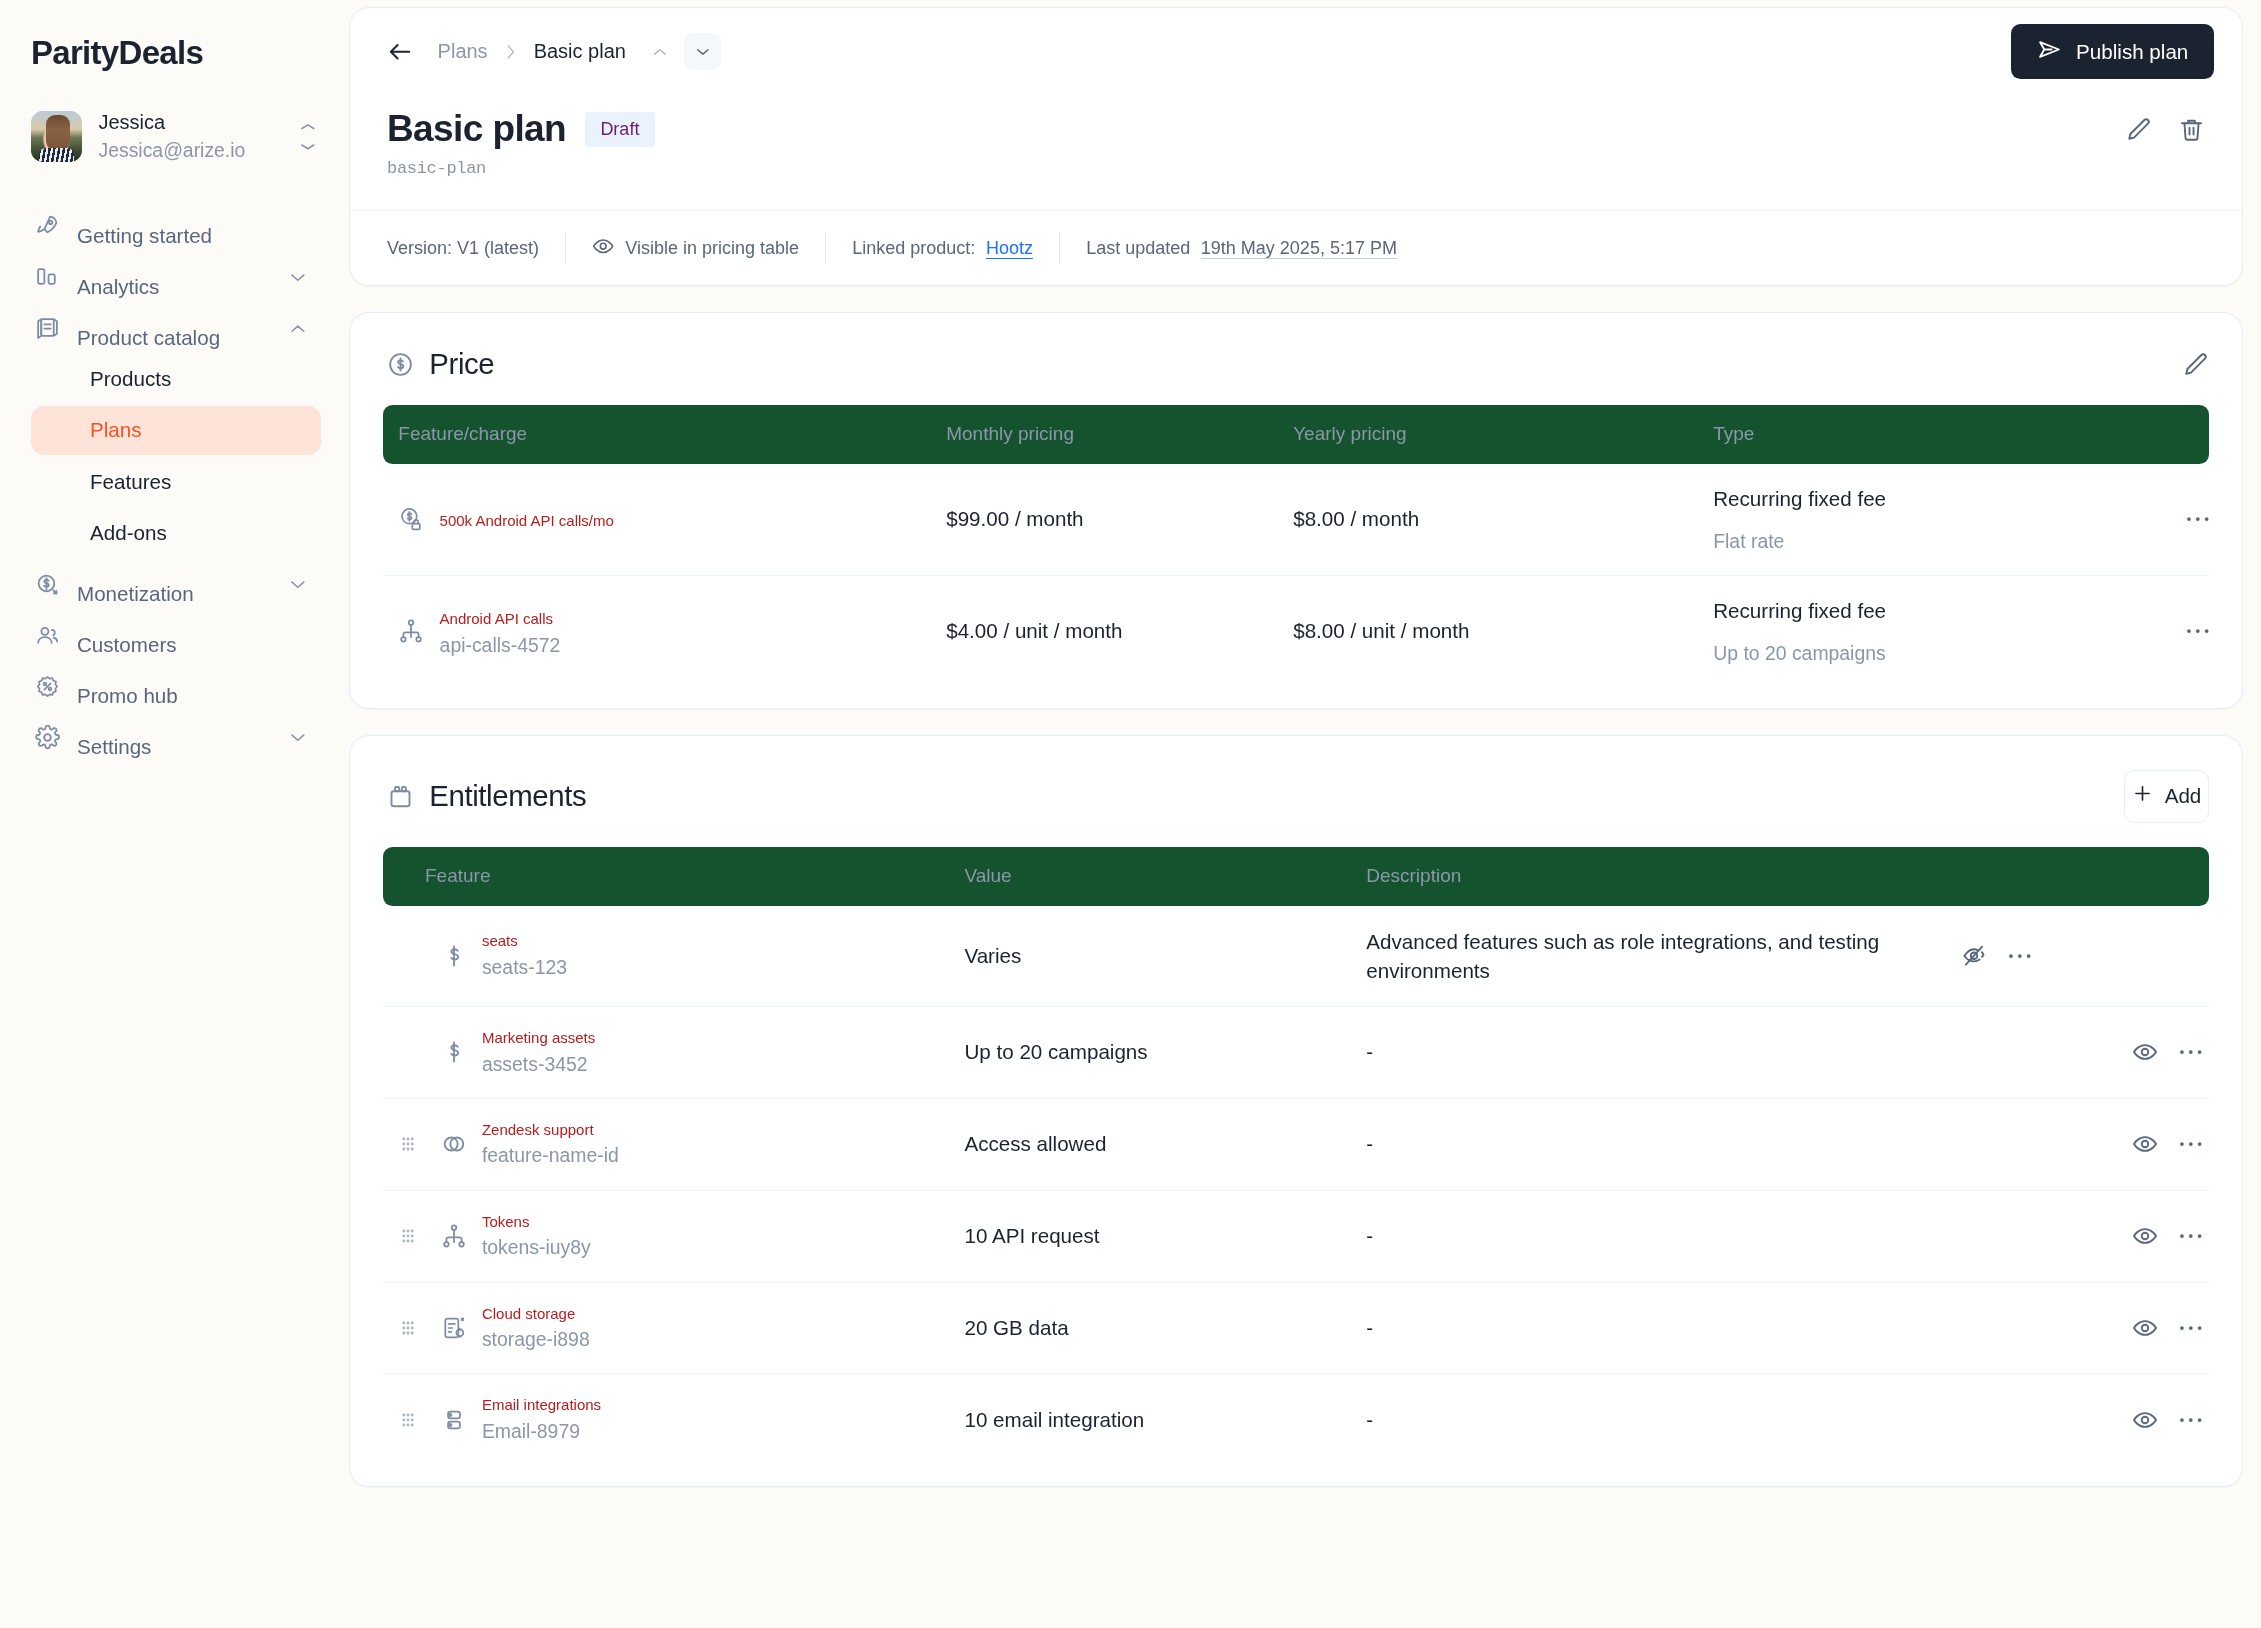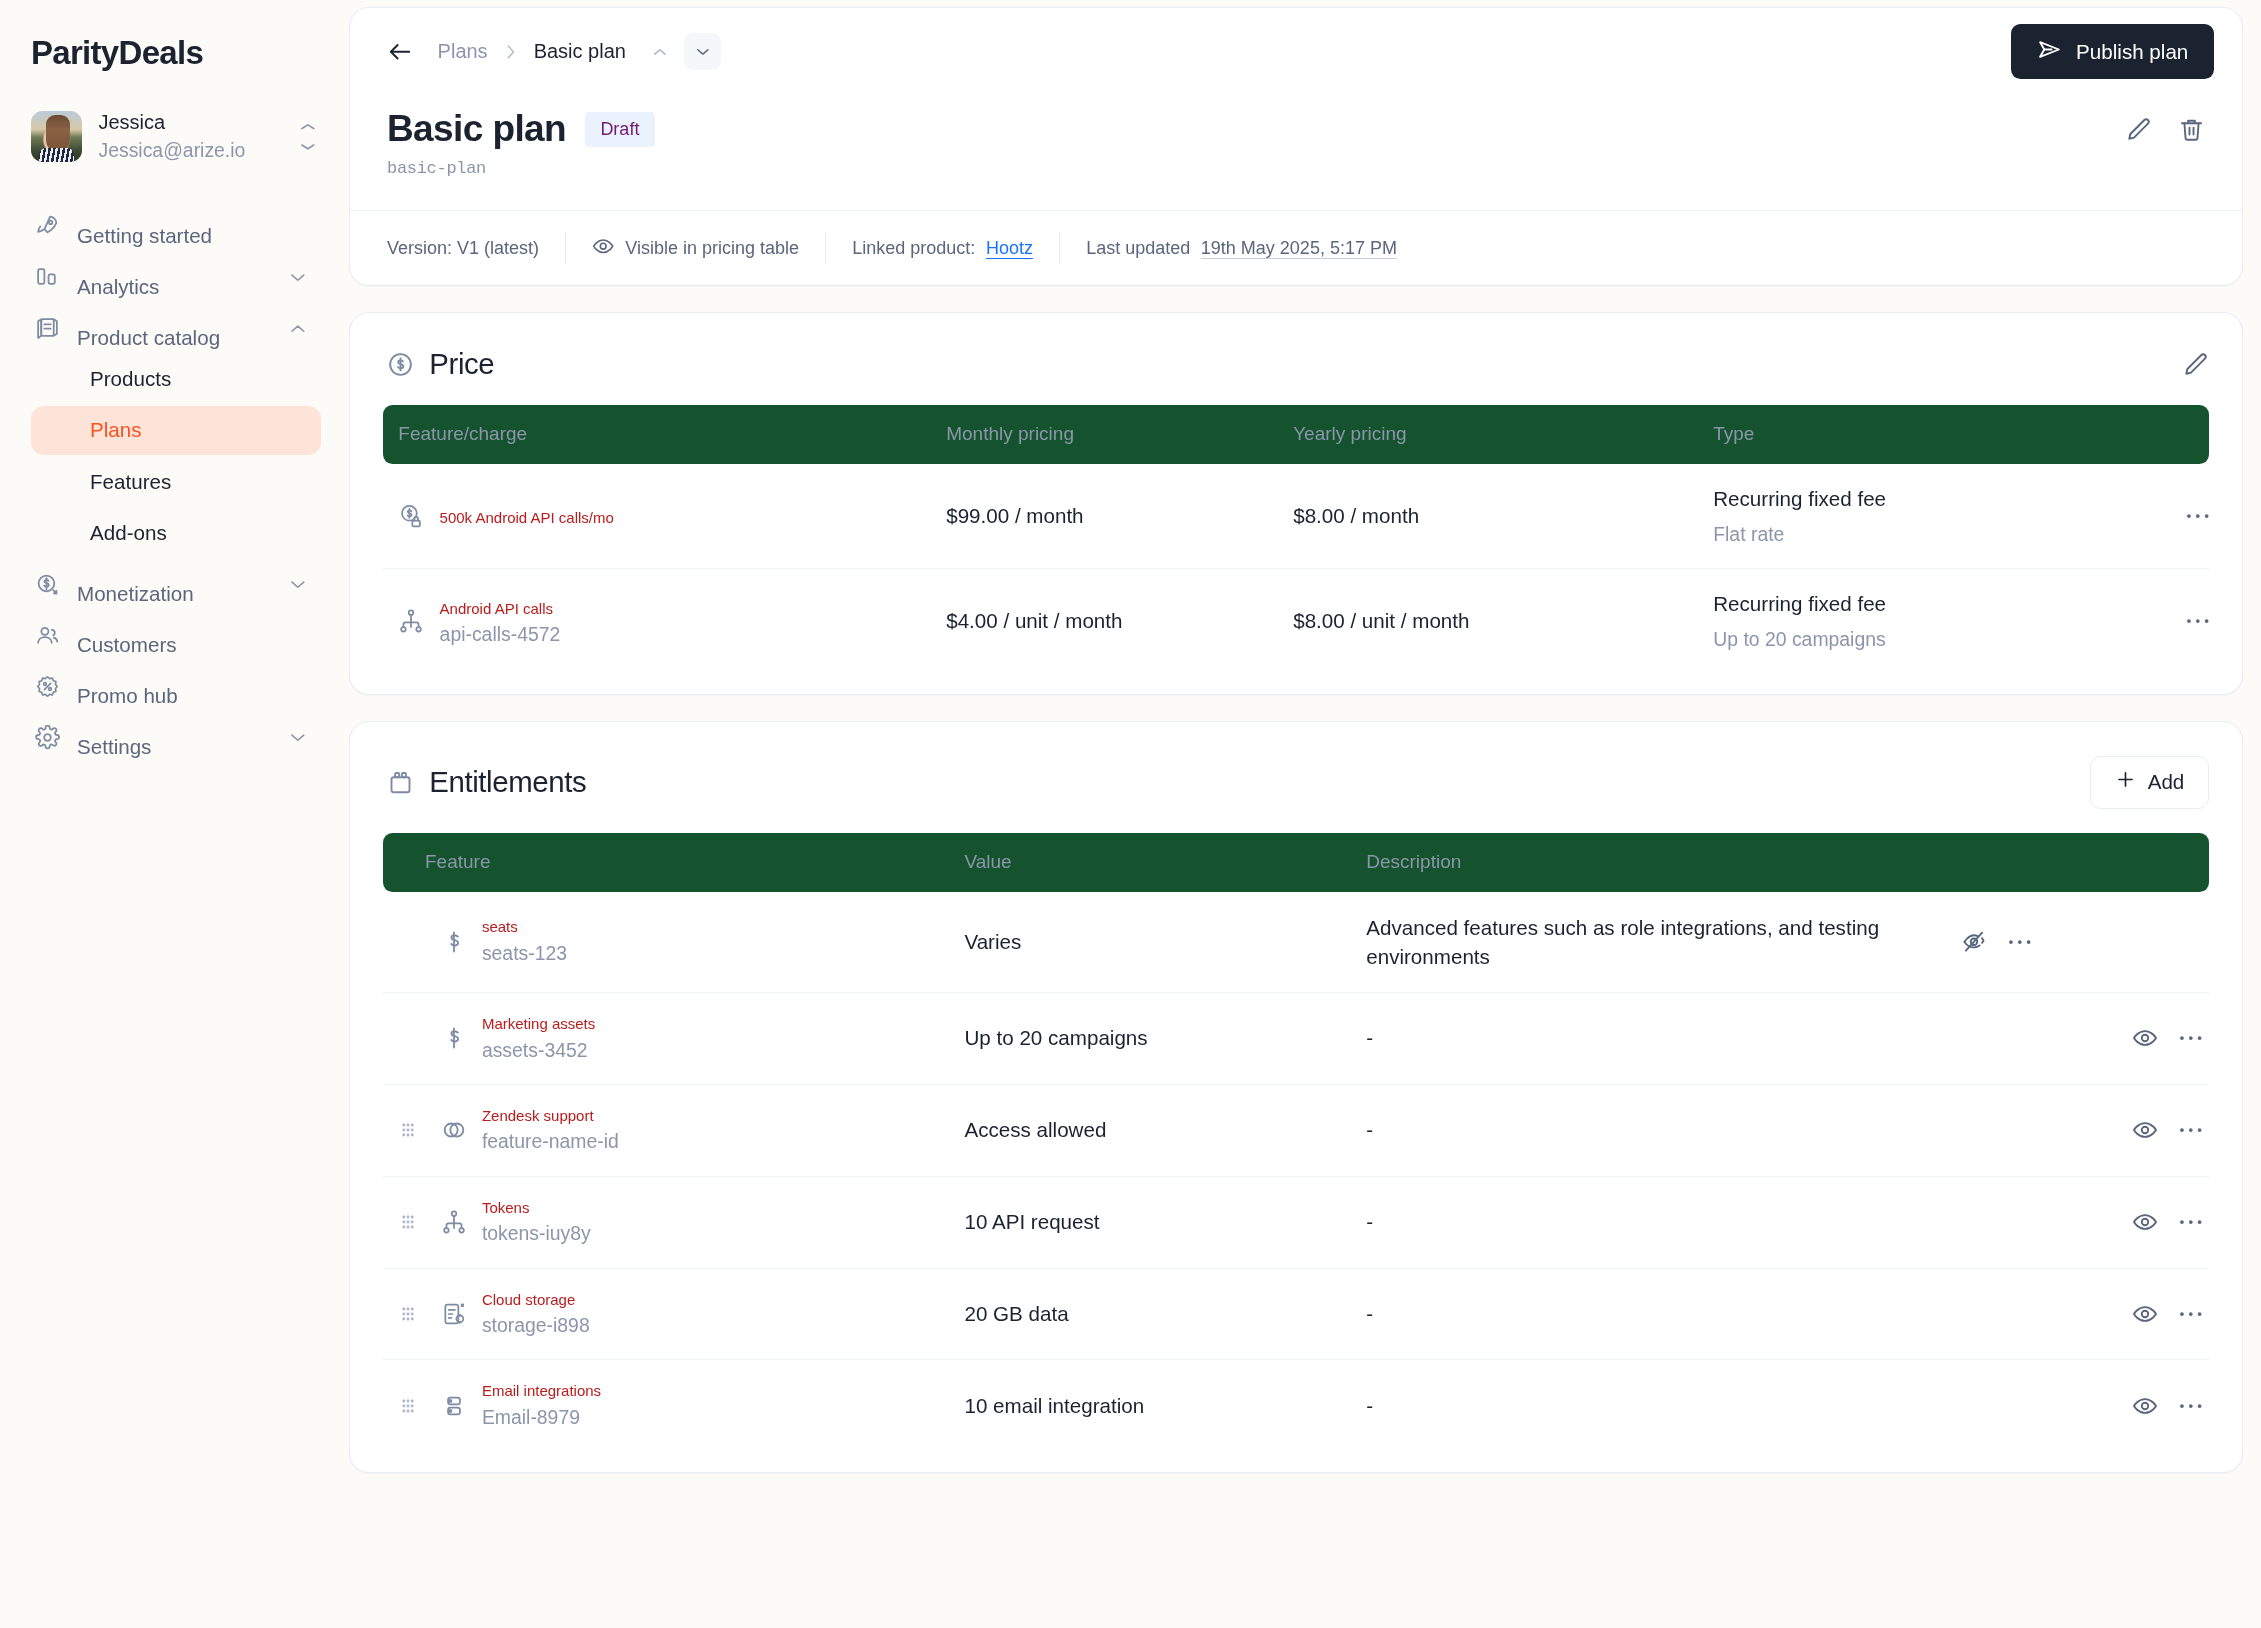--- a/index.html
+++ b/index.html
@@ -206,21 +206,21 @@
   .section-card { margin-top: 26px; padding: 0 0 21px 0; }
   .section-head {
     display: flex; align-items: center;
     padding: 34px 33px 23.6px 37px;
   }
   .section-head .sico { color: #7e8ca3; margin-right: 15.3px; display: flex; }
   .section-title { font-size: 29.4px; font-weight: 400; color: #1b2230; letter-spacing: -0.4px; }
   .section-head .spacer { flex: 1; }
   .add-btn {
     display: flex; align-items: center; gap: 11.8px;
-    height: 53px; padding: 0 24px;
+    height: 53px; padding: 0 7px;
     background: #ffffff;
     border: 1.2px solid #e6edf4;
     border-radius: 10.6px;
     font-size: 20.6px; color: #1b2230;
     cursor: pointer;
     font-family: "Liberation Sans", sans-serif;
     justify-content: center;
   }
 
   table.tbl { width: calc(100% - 66px); margin: 0 33px; border-collapse: collapse; table-layout: fixed; }
@@ -243,21 +243,21 @@
     font-size: 20.6px;
     color: #1b2230;
   }
   table.tbl tbody tr:last-child td { border-bottom: none; }
 
   .cell-feature { display: flex; align-items: center; gap: 15.3px; }
   .cell-feature .fico { color: #7e8ca3; flex: 0 0 auto; display: flex; align-items: center; }
   .fname { font-size: 15px; color: #b91c1c; line-height: 1.35; }
   .fsub { font-size: 19.4px; color: #8b96ab; line-height: 1.35; margin-top: 2.4px; }
   .type-main { font-size: 20.6px; color: #1b2230; line-height: 1.35; }
-  .type-sub { font-size: 19.4px; color: #8b96ab; line-height: 1.35; margin-top: 8px; }
+  .type-sub { font-size: 19.4px; color: #8b96ab; line-height: 1.35; margin-top: 15px; }
   .row-actions { display: flex; align-items: center; justify-content: flex-end; gap: 21px; padding-right: 7px; }
   .dots { color: #59667d; cursor: pointer; display: flex; }
   .drag-handle { color: #aab4c4; cursor: grab; display: flex; align-items: center; }
   .desc-text { font-size: 20.6px; color: #1b2230; line-height: 1.42; }
   .dash { color: #1b2230; font-size: 20.6px; }
 </style>
 </head>
 <body>
 
 <div class="app">

